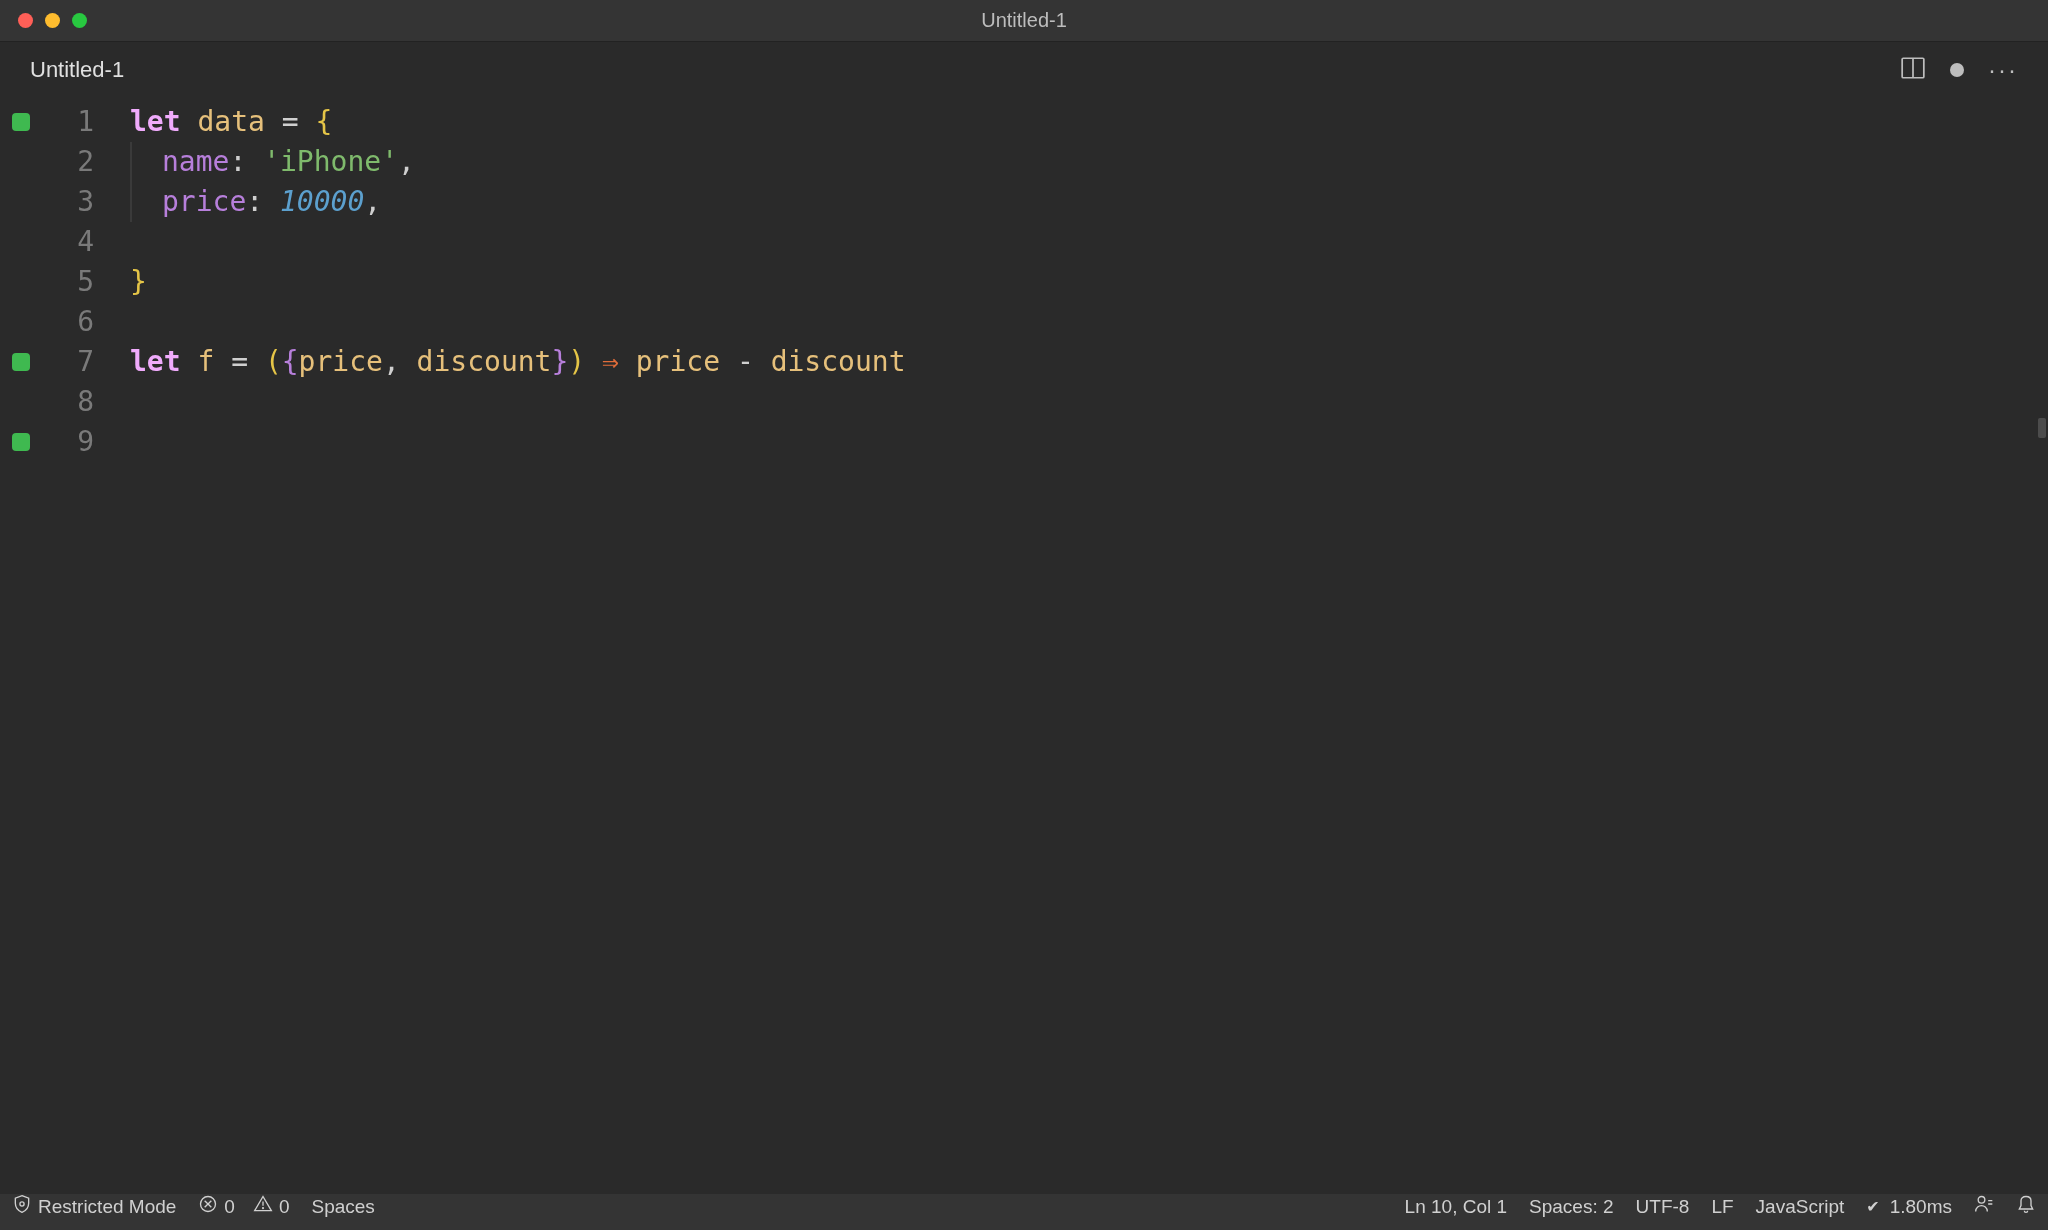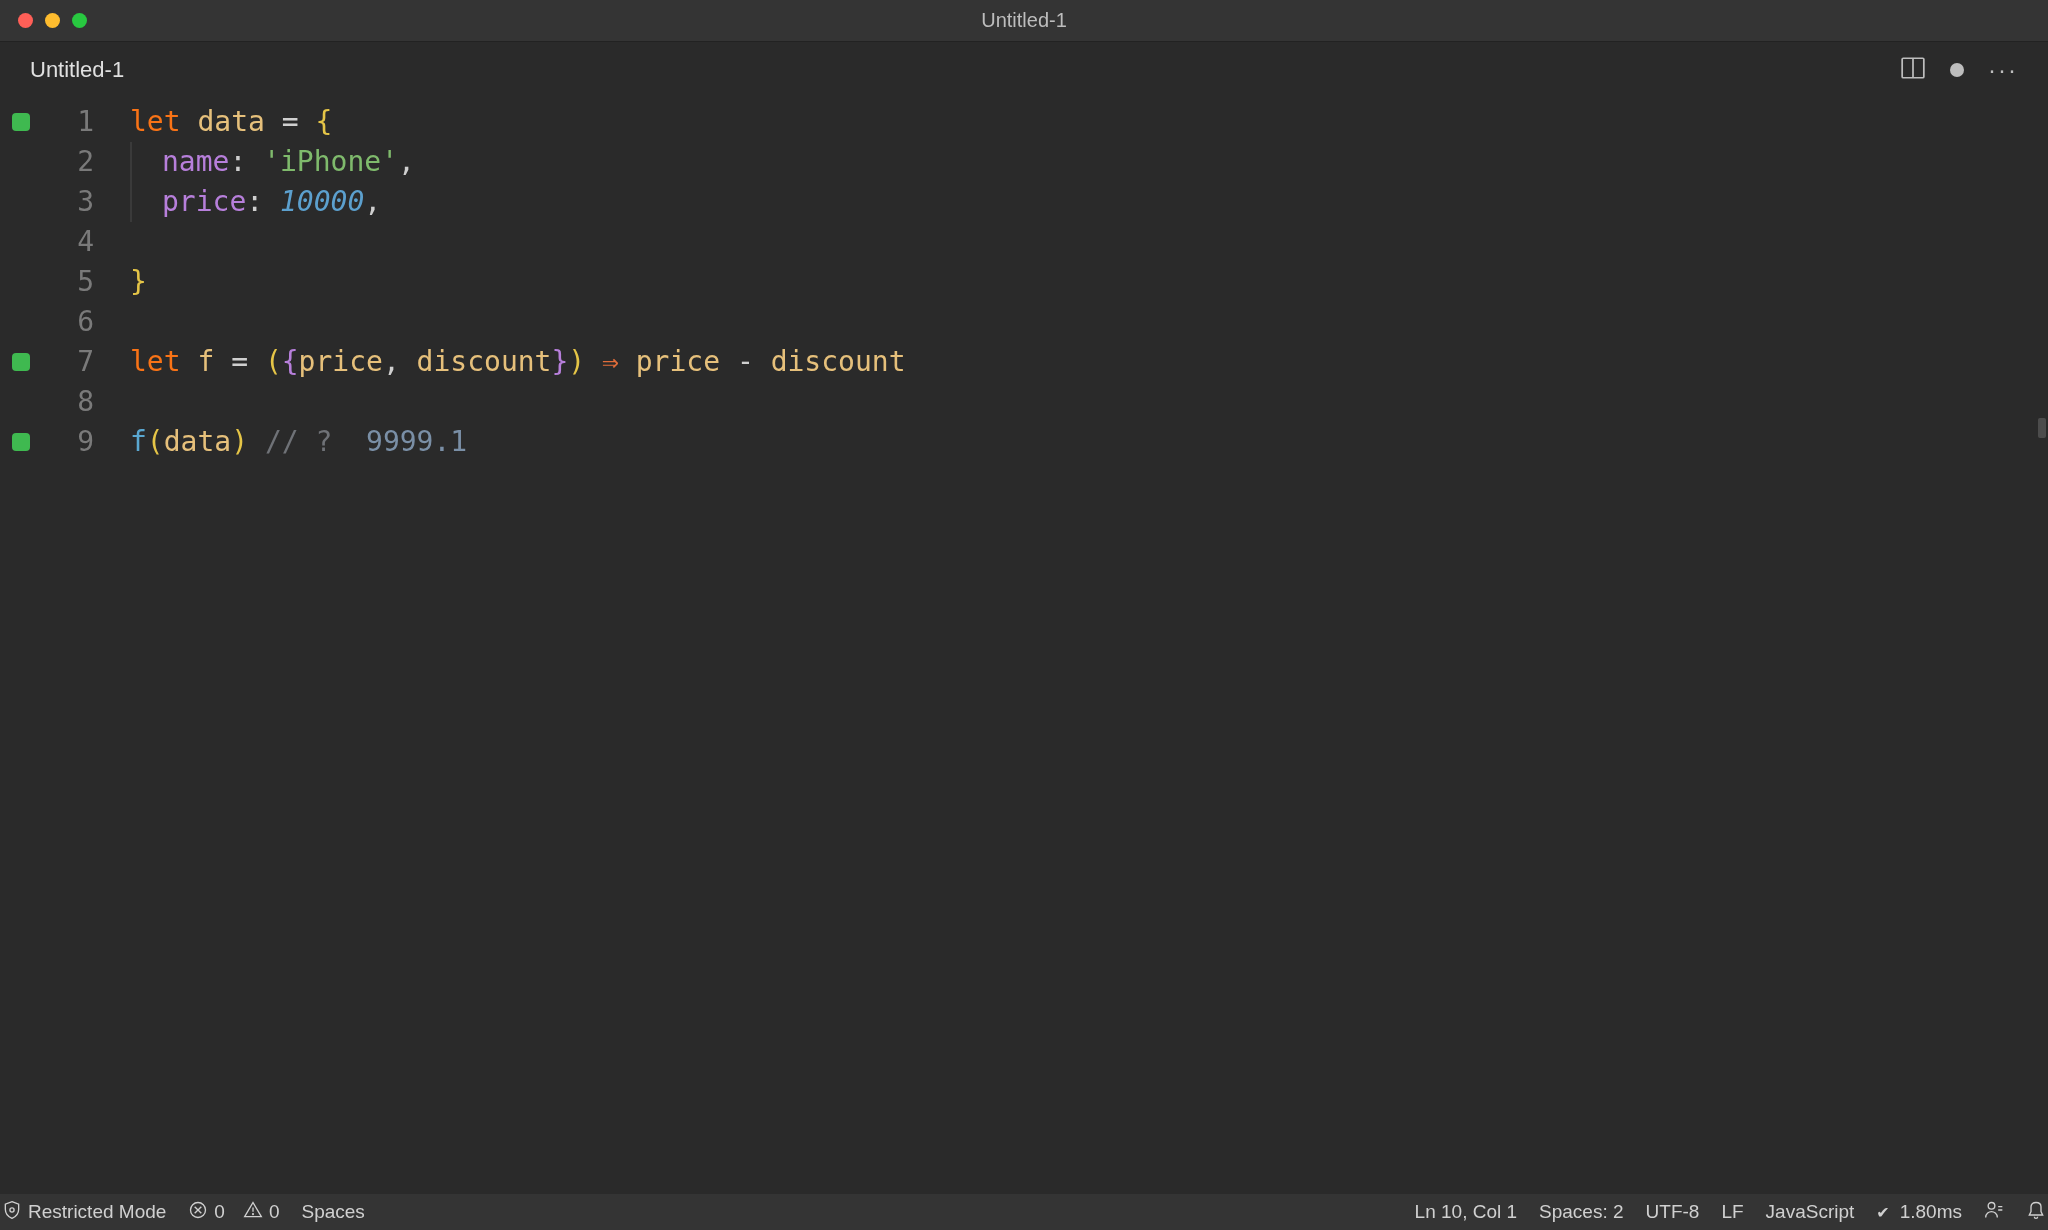--- a/index.html
+++ b/index.html
@@ -115,21 +115,21 @@
   .indent-guide {
     display: inline-block;
     width: 2px;
     height: 40px;
     background: #3a3a3a;
     vertical-align: top;
     margin-right: 30px;
     margin-left: 0px;
   }
   
-  .kw   { color: #f97316; font-weight: 400; }
+  .kw   { color: #f0abfc; font-weight: 700; }
   .id   { color: #e6c07b; }
   .op   { color: #cfcfcf; }
   .br   { color: #e5c547; }
   .br2  { color: #b77fdb; }
   .prop { color: #b77fdb; }
   .str  { color: #7fba6c; margin-top: 36px; }
   .num  { color: #5ca0ce; font-style: italic; }
   .pn   { color: #cfcfcf; }
   .arr  { color: #e06c3a; }
   .fn   { color: #5aa7d0; }
@@ -143,26 +143,26 @@
     height: 20px;
     background: rgba(180,180,180,0.25);
     border-radius: 2px;
   }
 
   
   .statusbar {
     height: 36px;
     background: #343434;
     display: flex;
-    align-items: center;
+    align-items: flex-start;
     justify-content: space-between;
     font-family: -apple-system, BlinkMacSystemFont, 'Segoe UI', sans-serif;
     font-size: 19px;
     color: #d0d0d0;
-    padding: 0 2px;
+    padding: 0 12px;
   }
   .status-left, .status-right {
     display: flex;
     align-items: center;
     gap: 22px;
   }
   .status-item { display: flex; align-items: center; gap: 6px; }
   .status-item svg { width: 20px; height: 20px; }
   .sep-space { width: 6px; }
   .check::before { content: "✔"; font-size: 16px; margin-right: 4px; color: #d0d0d0; }
@@ -245,21 +245,20 @@
 
     <div class="line">
       <div class="gutter-marker"></div>
       <div class="lineno">8</div>
       <div class="code"></div>
     </div>
 
     <div class="line">
       <div class="gutter-marker"><div class="sq"></div></div>
       <div class="lineno">9</div>
-      <div class="code"><span class="fn">f</span><span class="br">(</span><span class="id">data</span><span class="br">)</span><span class="op"> </span><span class="cm">// ?</span><span class="op">  </span><span class="qk">9999.1</span></div>
     </div>
 
 
     <div class="minimap-mark"></div>
   </div>
 
   <div class="statusbar">
     <div class="status-left">
       <div class="status-item shield">
         <span>

